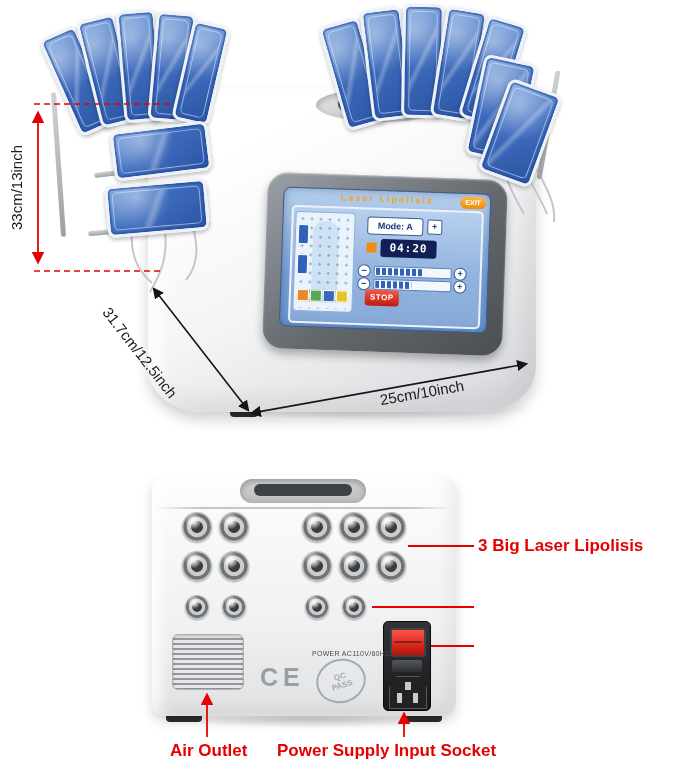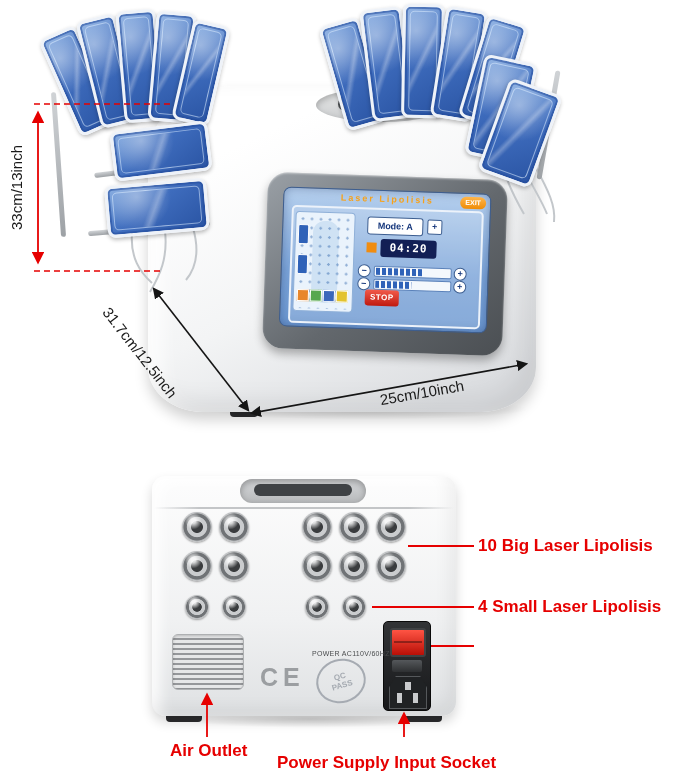--- a/index.html
+++ b/index.html
@@ -264,18 +264,17 @@
     <line class="rsolid" x1="372" y1="607" x2="474" y2="607"></line>
     <line class="rsolid" x1="431" y1="646" x2="474" y2="646"></line>
     <line class="rsolid" x1="207" y1="737" x2="207" y2="695" marker-end="url(#ra)"></line>
     <line class="rsolid" x1="404" y1="737" x2="404" y2="714" marker-end="url(#ra)"></line>
   </svg>
 
   <div class="dim" style="left:-63px;top:179px;width:158px;transform:rotate(-90deg);">33cm/13inch</div>
   <div class="dim" style="left:70px;top:344px;width:140px;transform:rotate(52deg);">31.7cm/12.5inch</div>
   <div class="dim" style="left:362px;top:384px;width:120px;transform:rotate(-10deg);">25cm/10inch</div>
 
-  <div class="anno" style="left:478px;top:536px;">10 Big Laser Lipolisis</div>
-  <div class="anno" style="left:478px;top:597px;">4 Small Laser Lipolisis</div>
+  <div class="anno" style="left:478px;top:536px;">3 Big Laser Lipolisis</div>
   <div class="anno" style="left:170px;top:741px;text-align:right;">Air Outlet</div>
-  <div class="anno" style="left:277px;top:741px;margin-top:12px;">Power Supply Input Socket</div>
+  <div class="anno" style="left:277px;top:741px;">Power Supply Input Socket</div>
 
 </div>
 
 </body></html>

